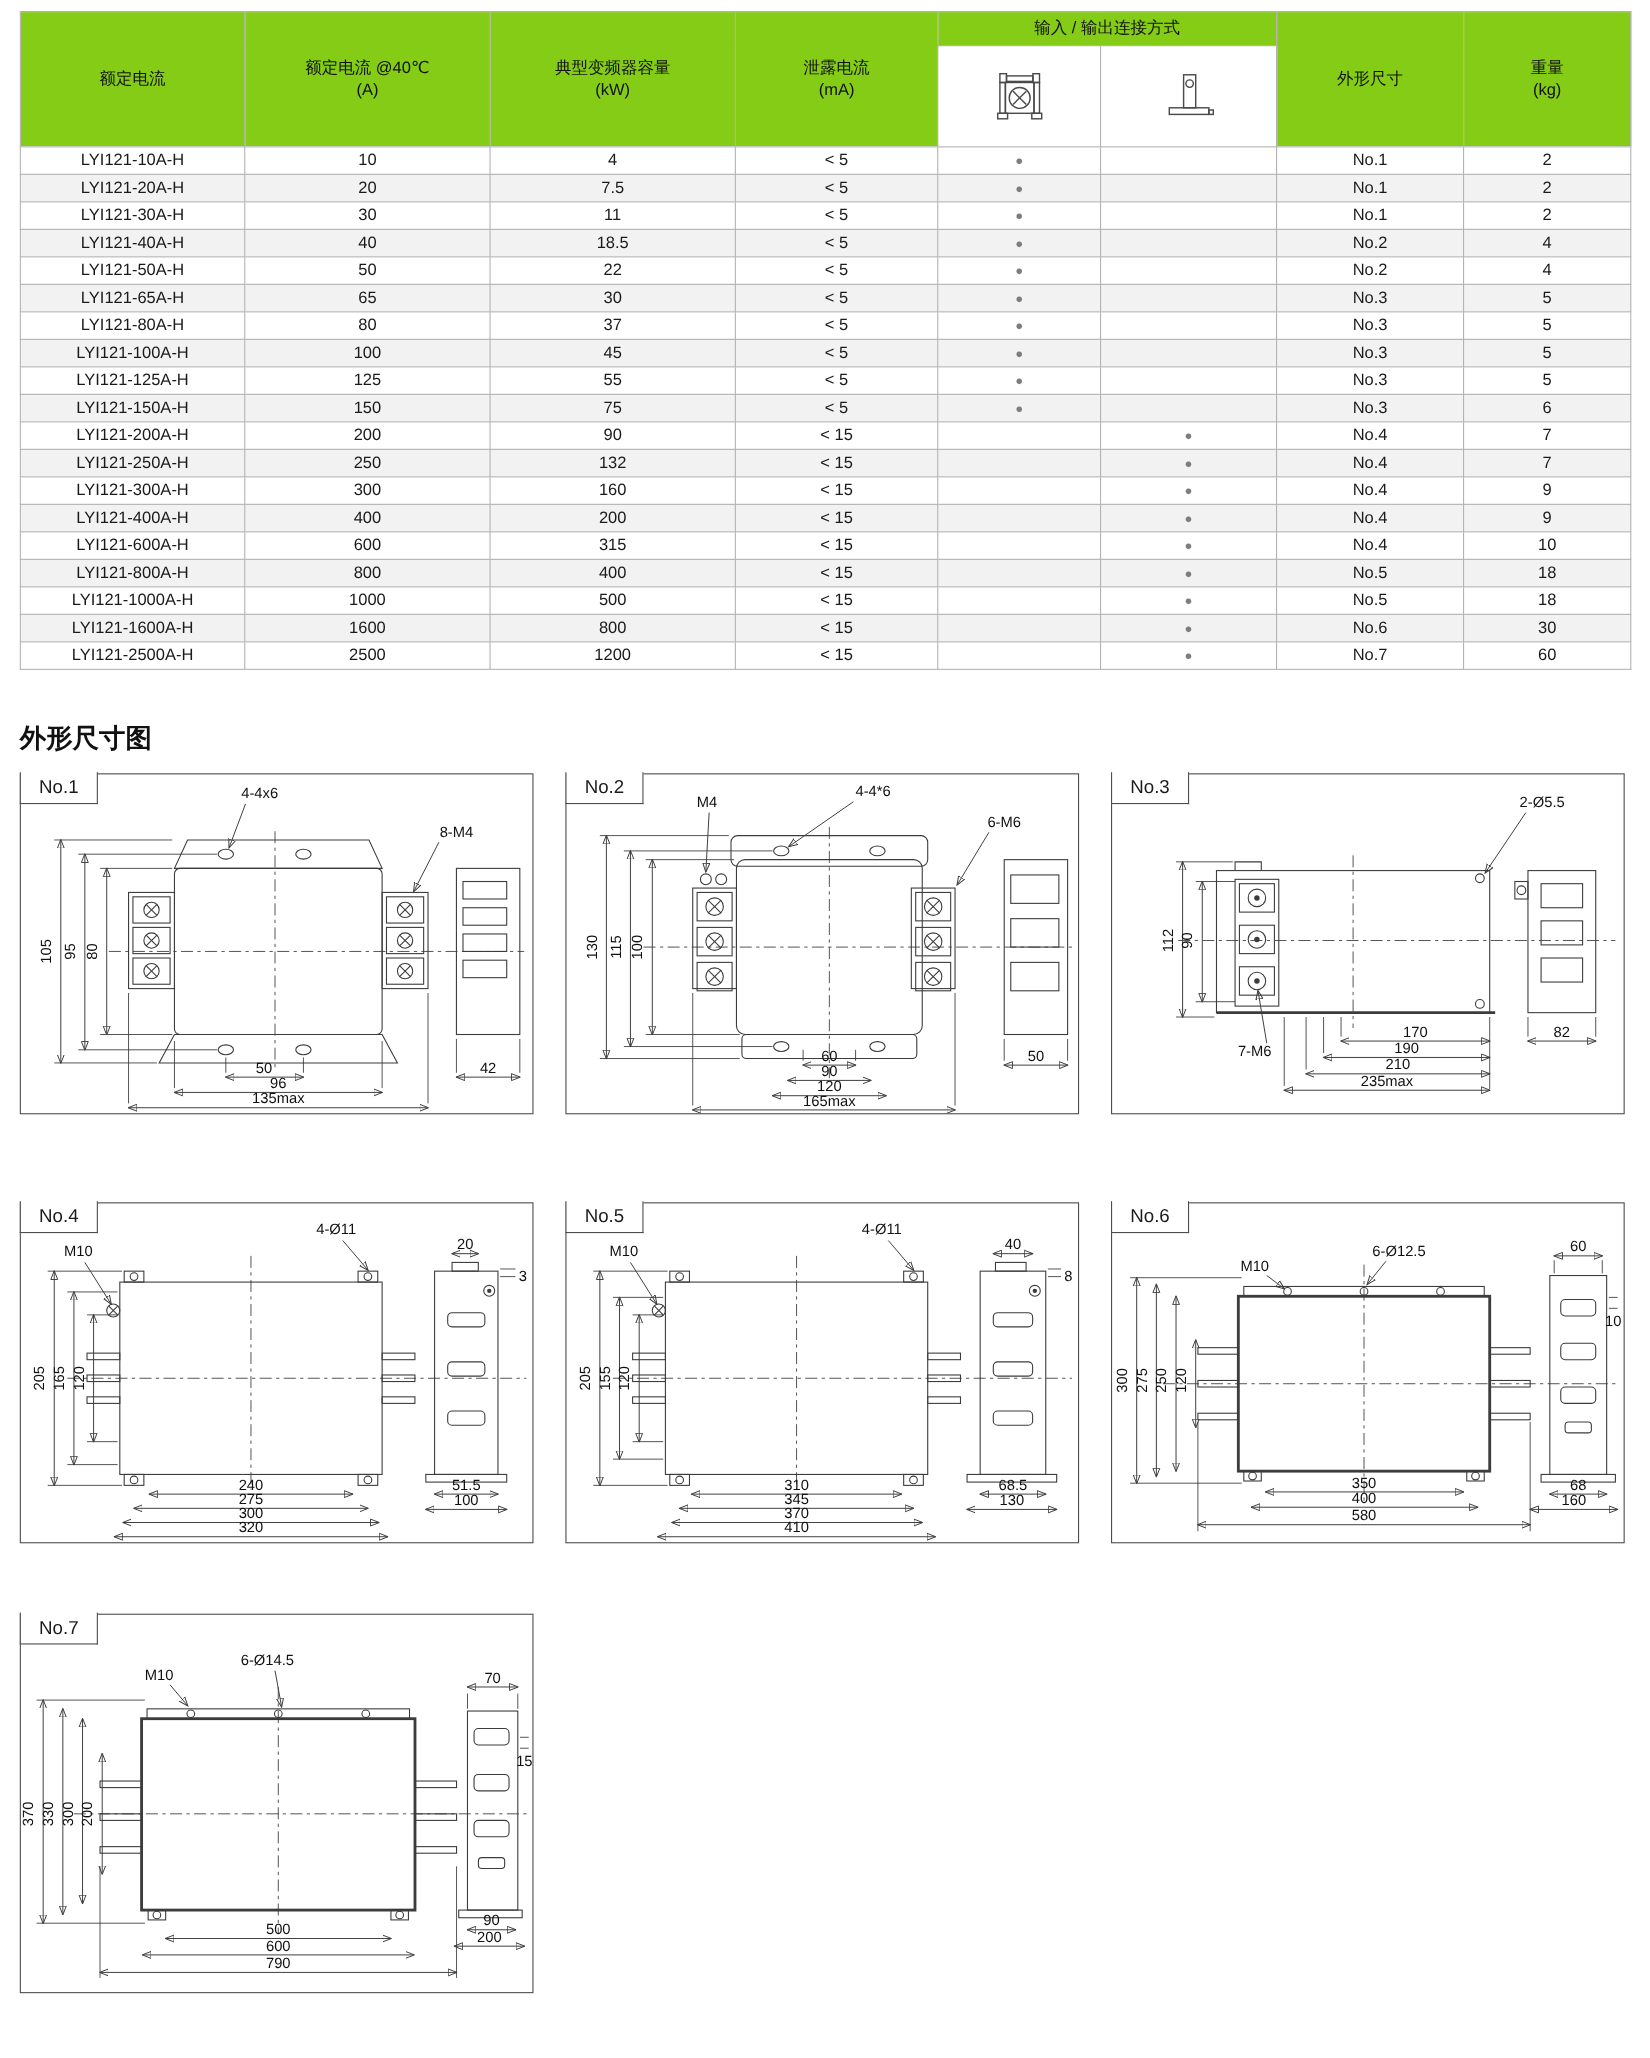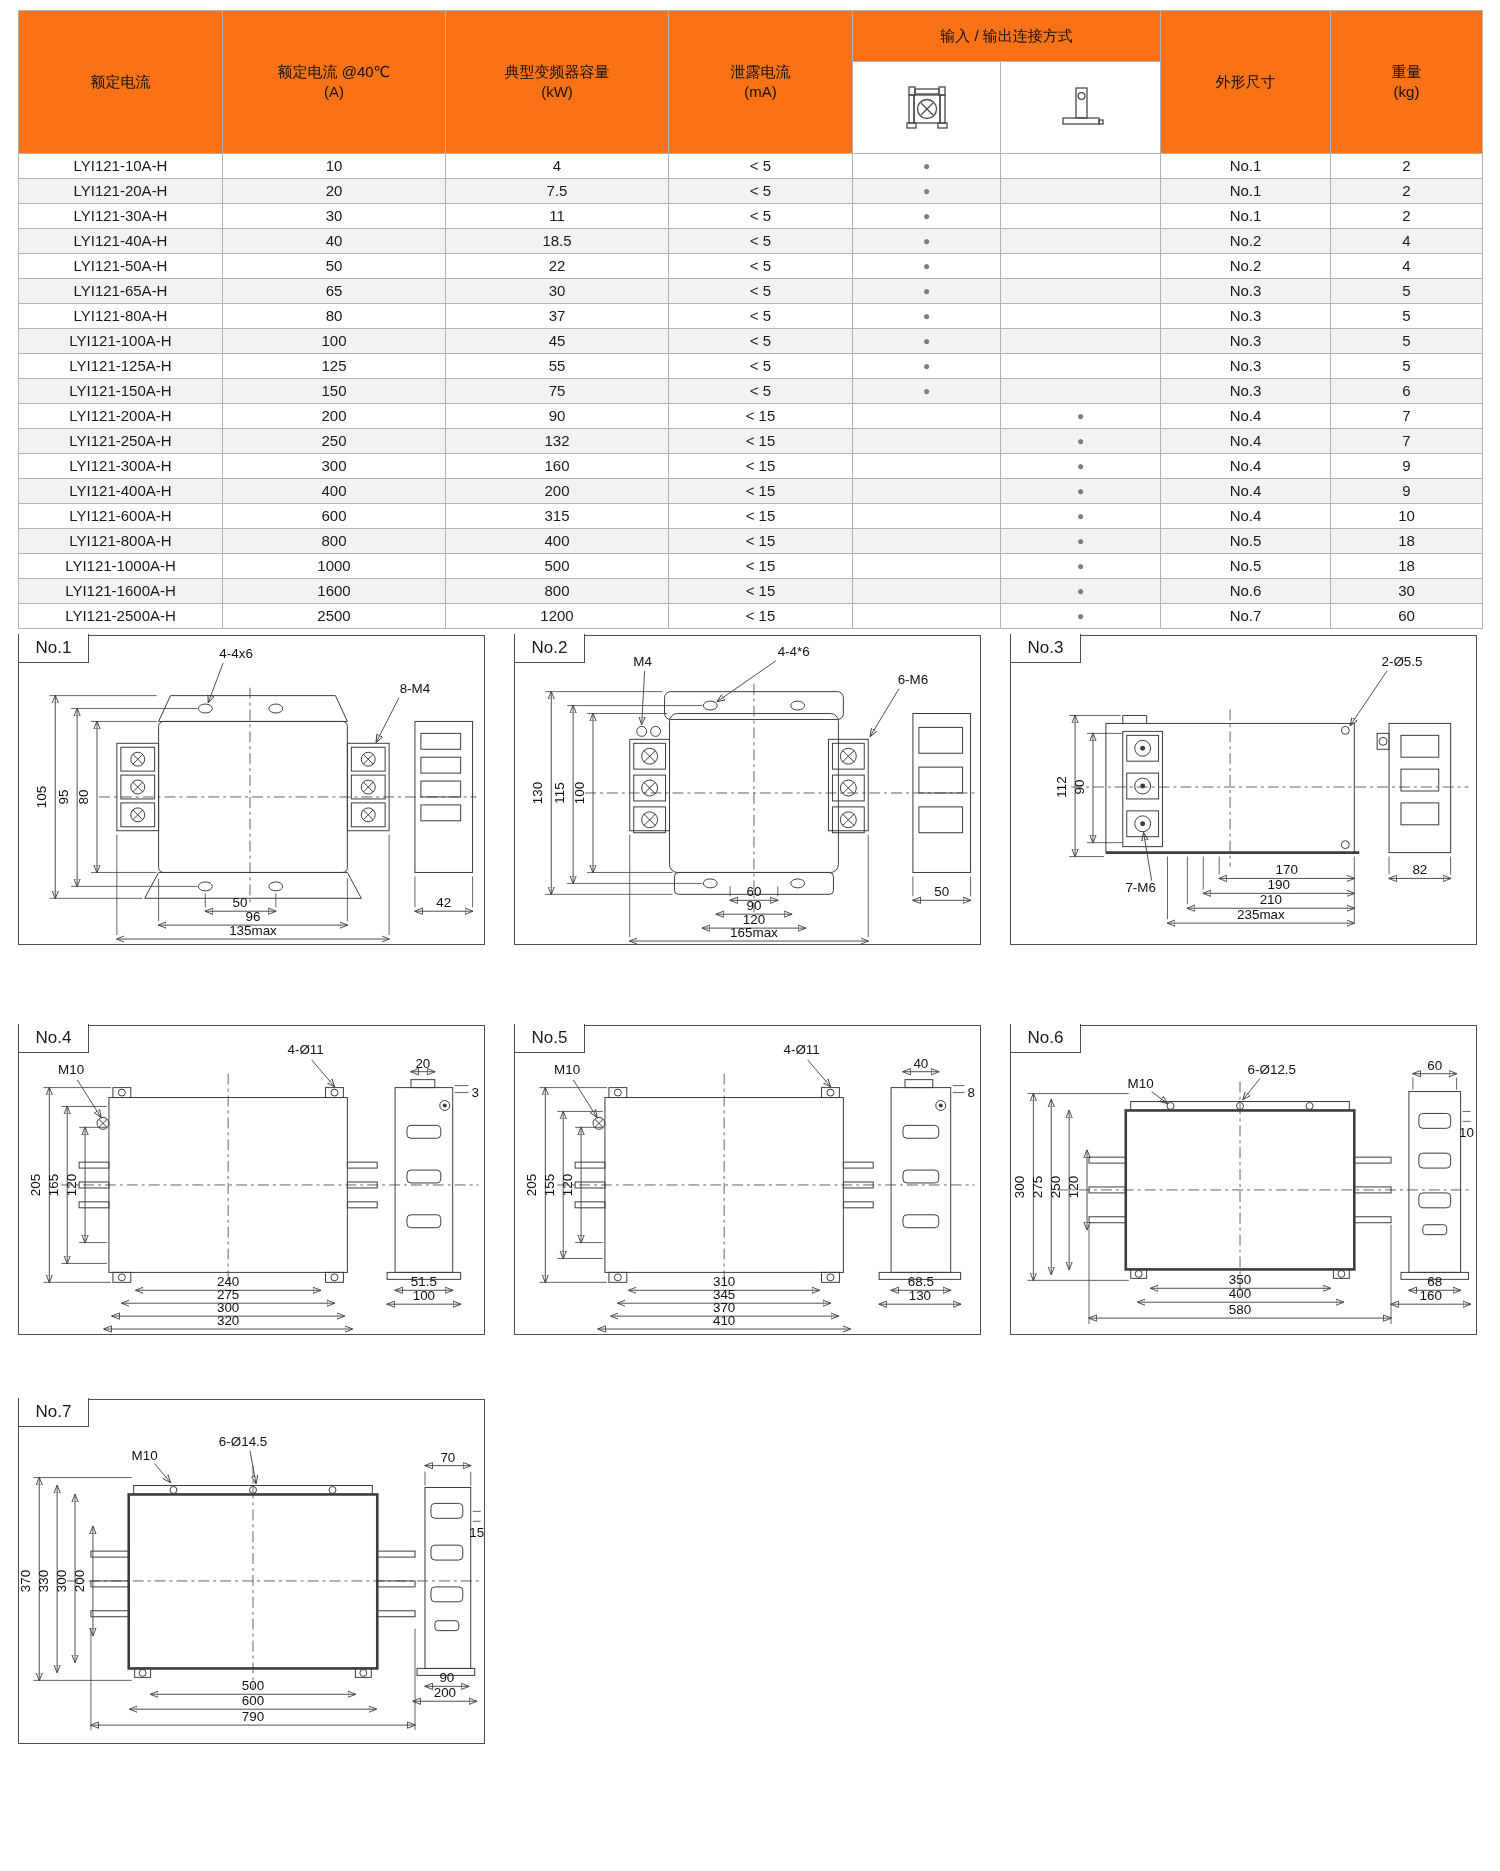--- a/index.html
+++ b/index.html
@@ -2,21 +2,21 @@
 <html><head>
 <meta charset="utf-8">
 <style>
   html,body{margin:0;padding:0;background:#fff;}
   body{width:1500px;font-family:"Liberation Sans","DejaVu Sans",sans-serif;color:#1a1a1a;}
   .page{width:1500px;min-height:1871px;box-sizing:border-box;padding:10px 18px 30px;}
   .h1{font-size:23px;font-weight:bold;margin:2px 0 8px;color:#111;}
   .h2{font-size:24px;font-weight:bold;margin:46px 0 16px;color:#111;}
   table.sel{border-collapse:collapse;width:1464px;table-layout:fixed;font-size:15px;text-align:center;}
   table.sel th,table.sel td{border:1px solid #b3b3b3;padding:1px 4px;}
-  table.sel thead th{background:#f97316;font-weight:normal;color:#111;line-height:1.35;white-space:pre-line;padding:15px 2px;}
+  table.sel thead th{background:#84cc16;font-weight:normal;color:#111;line-height:1.35;white-space:pre-line;padding:5px 2px;}
   table.sel thead th.iconcell{background:#fff;height:50px;padding:2px;}
   table.sel tbody td{height:22px;background:#fff;}
   table.sel tbody tr:nth-child(even) td{background:#f2f2f2;}
   td.dot{color:#7d7d7d;font-size:12px;}
   .notes{font-size:15px;line-height:1.45;margin-top:6px;color:#1a1a1a;}
   .drawrow{display:flex;gap:29px;align-items:flex-start;}
   .rowgap1{margin-bottom:80px;}
   .rowgap2{margin-bottom:64px;}
   .dbox{position:relative;width:467px;height:310px;border:1.5px solid #4d4d4d;box-sizing:border-box;background:#fff;}
   .dbox.tall{height:345px;}
@@ -282,20 +282,21 @@
         <td class="dot">●</td>
         <td>No.7</td>
         <td>60</td>
       </tr>
       </tbody>
   </table>
 
   <div class="notes">
   </div>
 
+  <div class="h2">外形尺寸图</div>
 
   <div class="drawrow rowgap1">
 
     <div class="dbox">
       <div class="dlabel">No.1</div>
       <svg class="dw" viewBox="0 0 467 310">
         <defs>
           <marker id="ar" markerWidth="10" markerHeight="10" refX="8.5" refY="4.5" orient="auto-start-reverse">
             <path d="M0,1 L9,4.5 L0,8 Z" fill="#3c3c3c" stroke="none"></path>
           </marker>

